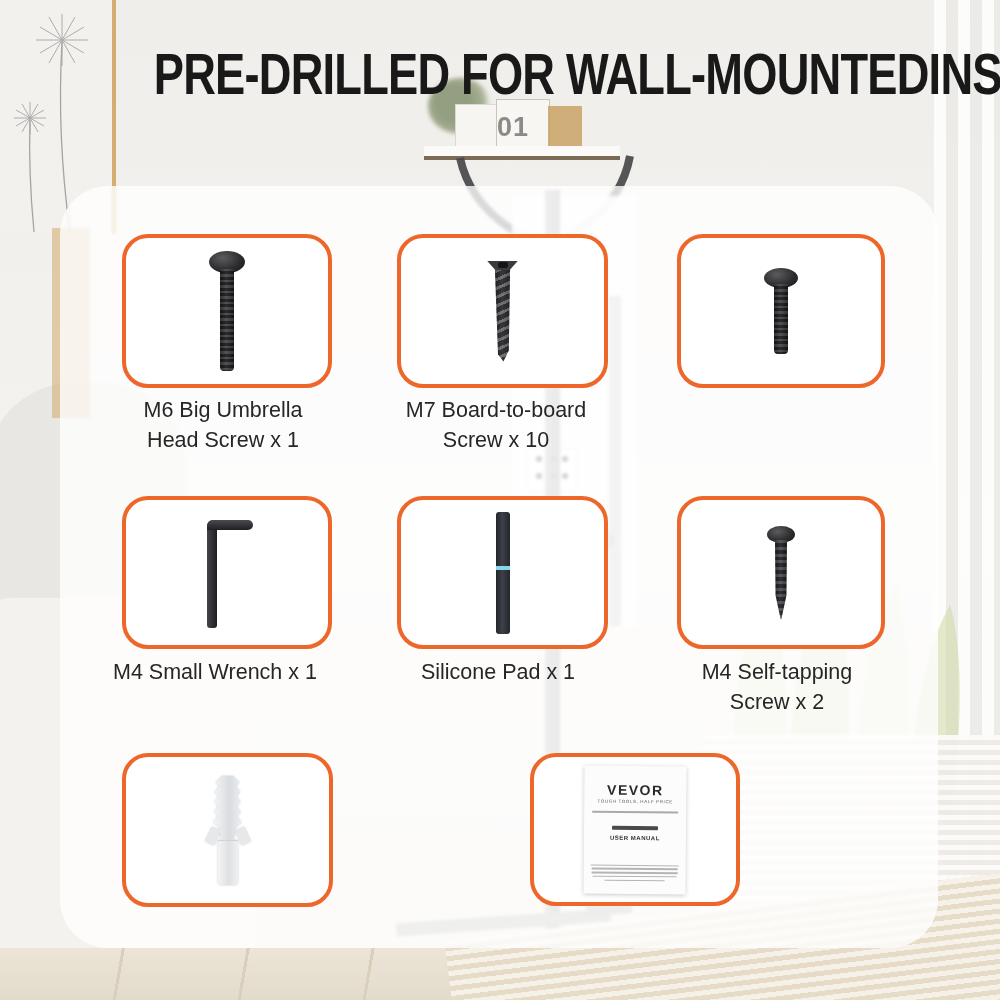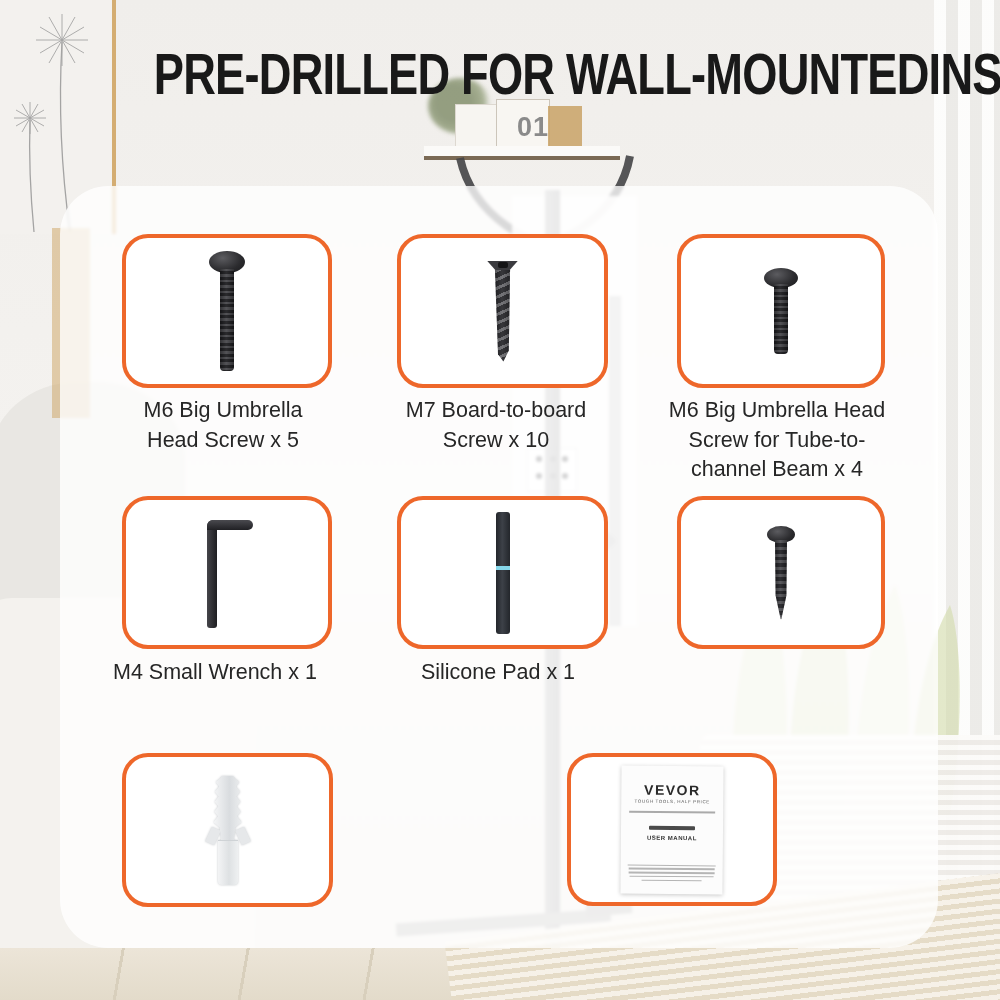--- a/index.html
+++ b/index.html
@@ -12,21 +12,21 @@
         background:linear-gradient(180deg,#f0eeeb 0%,#f5f3f0 55%,#eeebe5 100%);}
   .frame{left:0;top:0;width:112px;height:234px;background:#f3f1ee;
          border-right:4px solid #d4ad72;}
   .curtain{right:0;top:0;width:66px;height:1000px;opacity:.95;
            background:repeating-linear-gradient(90deg,#fdfdfc 0 12px,#ecebe8 12px 24px);}
   .greenery{left:428px;top:78px;width:64px;height:56px;border-radius:50%;
             background:radial-gradient(circle at 40% 45%,#7d8a66 0 35%,#94a07c 60%,transparent 75%);
             filter:blur(2px);opacity:.8;}
   .planter{left:455px;top:104px;width:44px;height:42px;background:#f7f5f1;border:1px solid #ddd8d0;}
   .shelf-sign{left:496px;top:99px;width:52px;height:54px;background:#f8f6f2;
-              border:1px solid #ccc5ba;display:flex;align-items:center;justify-content:flex-end;}
+              border:1px solid #ccc5ba;display:flex;align-items:center;justify-content:flex-start;}
   .shelf-sign span{font-size:27px;font-weight:bold;color:#8a8a8a;letter-spacing:1px;}
   .tanbox{left:548px;top:106px;width:34px;height:44px;background:#c9a266;opacity:.85;}
   .shelfboard{left:424px;top:146px;width:196px;height:10px;background:#fbfaf8;
               border-bottom:4px solid #7b6a55;}
   .rack-arcs{left:430px;top:152px;width:230px;height:120px;}
   .tower{left:512px;top:196px;width:125px;height:430px;background:#fbfaf8;opacity:.9;}
   .domino{left:527px;top:448px;width:48px;height:42px;background:#fdfdfd;border:1px solid #ddd;}
   .domino i{position:absolute;width:6px;height:6px;border-radius:50%;background:#3c3c3e;}
   .diamond{left:590px;top:530px;width:22px;height:22px;background:#c0c1c3;
            transform:rotate(45deg);opacity:.8;}
@@ -193,26 +193,23 @@
     </div>
   </div>
   <div class="abs card" style="left:677px;top:234px;width:200px;height:146px">
     <div class="scr3">
       <div class="scrhead"></div>
         <div class="scrshank"></div>
     </div>
   </div>
 
   <div class="abs lbl" style="left:108px;top:396px;width:230px">M6 Big Umbrella
-Head Screw x 5</div>
+Head Screw x 1</div>
   <div class="abs lbl" style="left:381px;top:396px;width:230px">M7 Board-to-board
 Screw x 10</div>
-  <div class="abs lbl" style="left:652px;top:396px;width:250px">M6 Big Umbrella Head
-Screw for Tube-to-
-channel Beam x 4</div>
 
   <div class="abs card" style="left:122px;top:496px;width:202px;height:145px">
     <div class="allen">
         <div class="v"></div>
         <div class="h"></div>
       </div>
   </div>
   <div class="abs card" style="left:397px;top:496px;width:203px;height:145px">
     <div class="pad">
         <i></i>
@@ -220,30 +217,32 @@
   </div>
   <div class="abs card" style="left:677px;top:496px;width:200px;height:145px">
     <div class="tap">
       <div class="scrhead"></div>
         <div class="scrshank"></div>
     </div>
   </div>
 
   <div class="abs lbl" style="left:90px;top:658px;width:250px">M4 Small Wrench x 1</div>
   <div class="abs lbl" style="left:383px;top:658px;width:230px">Silicone Pad x 1</div>
+  <div class="abs lbl" style="left:652px;top:658px;width:250px">M4 Self-tapping
+Screw x 2</div>
 
   <div class="abs card" style="left:122px;top:753px;width:203px;height:146px">
     <div class="anchor">
       <div class="rib"></div>
         <div class="wl"></div>
         <div class="wr"></div>
         <div class="cyl"></div>
     </div>
   </div>
-  <div class="abs card" style="left:567px;top:753px;width:202px;height:145px">
+  <div class="abs card" style="left:530px;top:753px;width:202px;height:145px">
     <div class="sheet">
       <div class="brand">VEVOR</div>
       <div class="tag">TOUGH TOOLS, HALF PRICE</div>
       <div class="rule"></div>
       <div class="model"></div>
       <div class="doctype">USER MANUAL</div>
       <div class="para">
         <i style="width:86%"></i>
           <i style="width:84%"></i>
           <i style="width:85%"></i>

